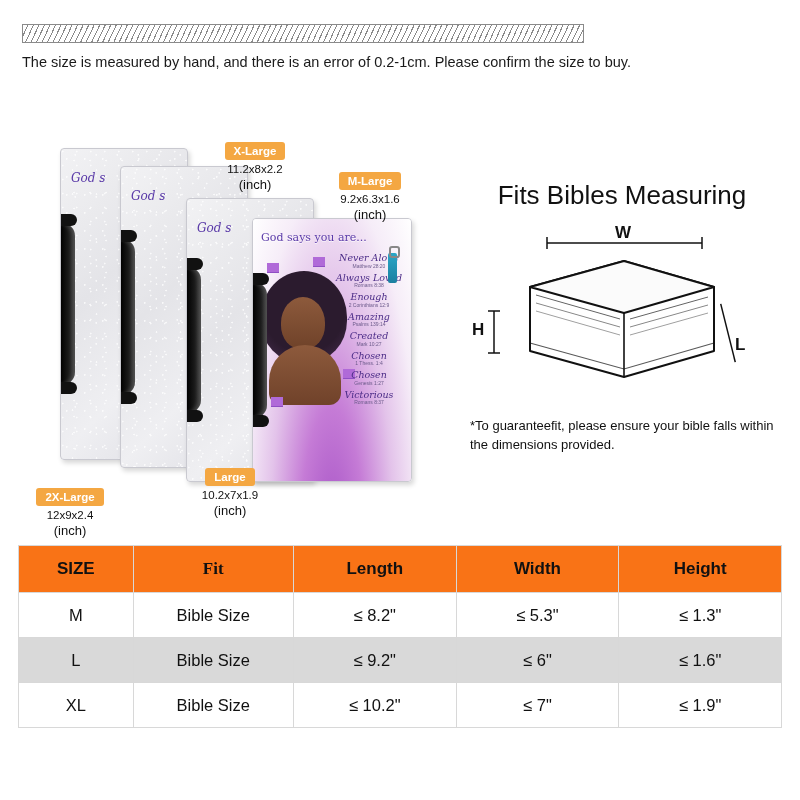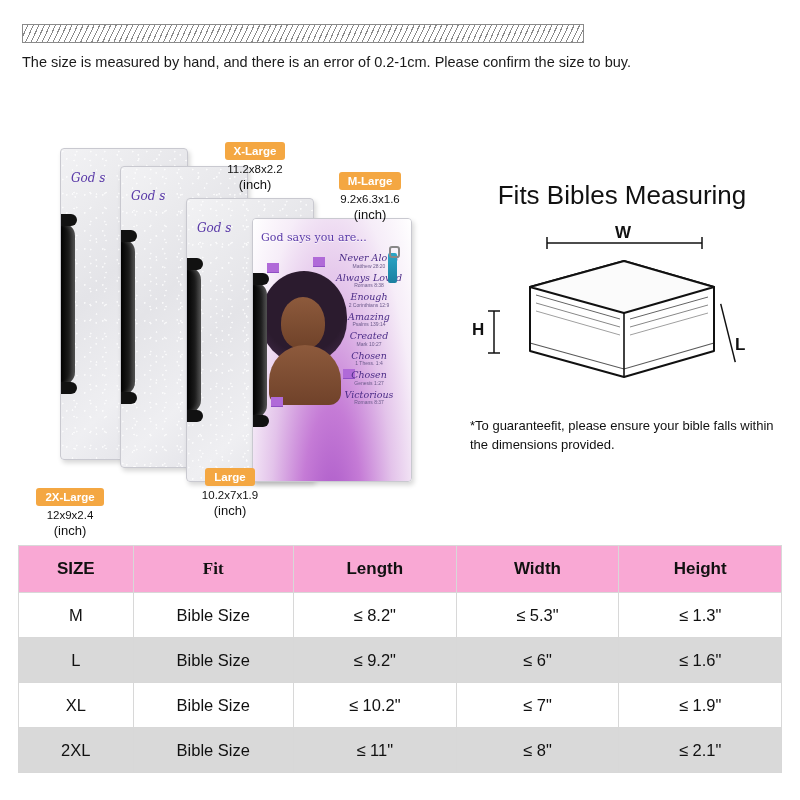--- a/index.html
+++ b/index.html
@@ -269,21 +269,21 @@
     font-size: 16.5px;
   }
   .table th, .table td {
     border: 1px solid #d8d8d8;
     text-align: center;
     padding: 0;
     height: 44px;
     font-weight: normal;
   }
   .table thead th {
-    background: #f9a8d4;
+    background: #f97316;
     font-weight: bold;
     font-size: 17px;
     color: #111;
     height: 46px;
   }
   .table tbody tr:nth-child(odd) td { background: #ffffff; }
   .table tbody tr:nth-child(even) td { background: #d9d9d9; }
   .col-size { width: 15%; }
   .col-fit { width: 21%; font-family: Liberation Serif, serif; }
   .col-num { width: 21.3%; }
@@ -458,21 +458,14 @@
       <td>≤ 6"</td>
       <td>≤ 1.6"</td>
     </tr>
     <tr>
       <td>XL</td>
       <td>Bible Size</td>
       <td>≤ 10.2"</td>
       <td>≤ 7"</td>
       <td>≤ 1.9"</td>
     </tr>
-    <tr>
-      <td>2XL</td>
-      <td>Bible Size</td>
-      <td>≤ 11"</td>
-      <td>≤ 8"</td>
-      <td>≤ 2.1"</td>
-    </tr>
   </tbody>
 </table>
 
 </body></html>

